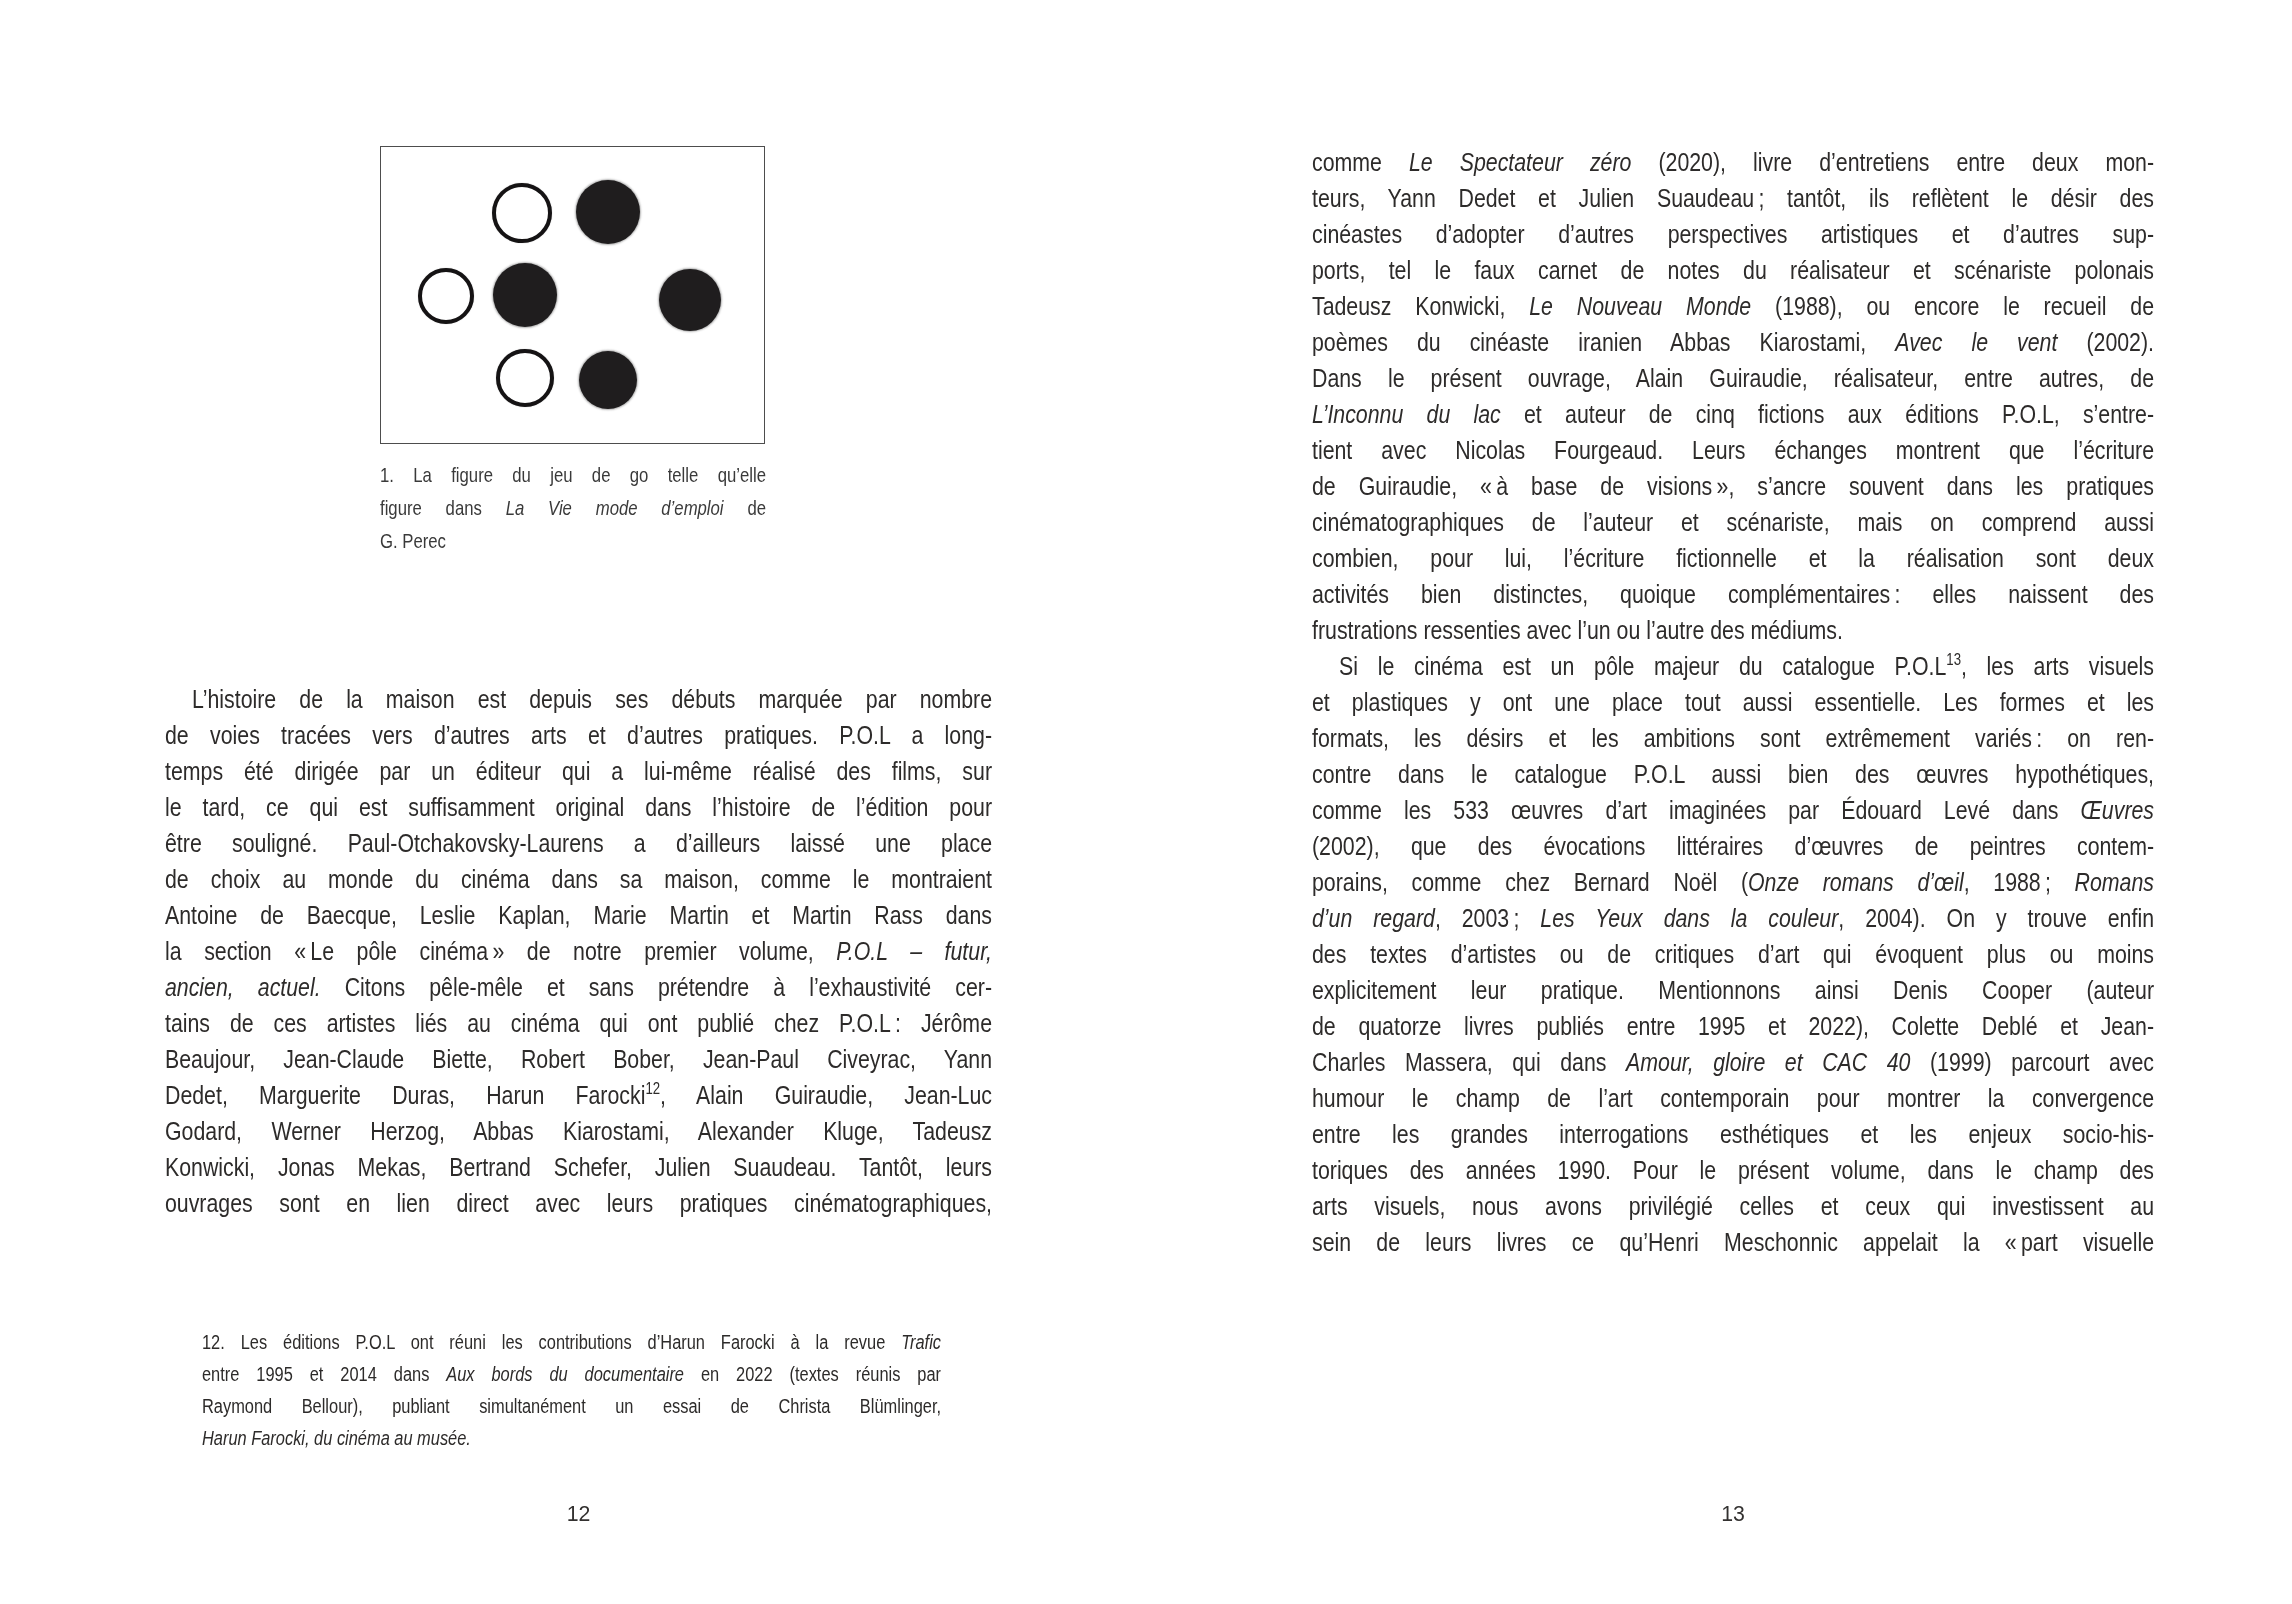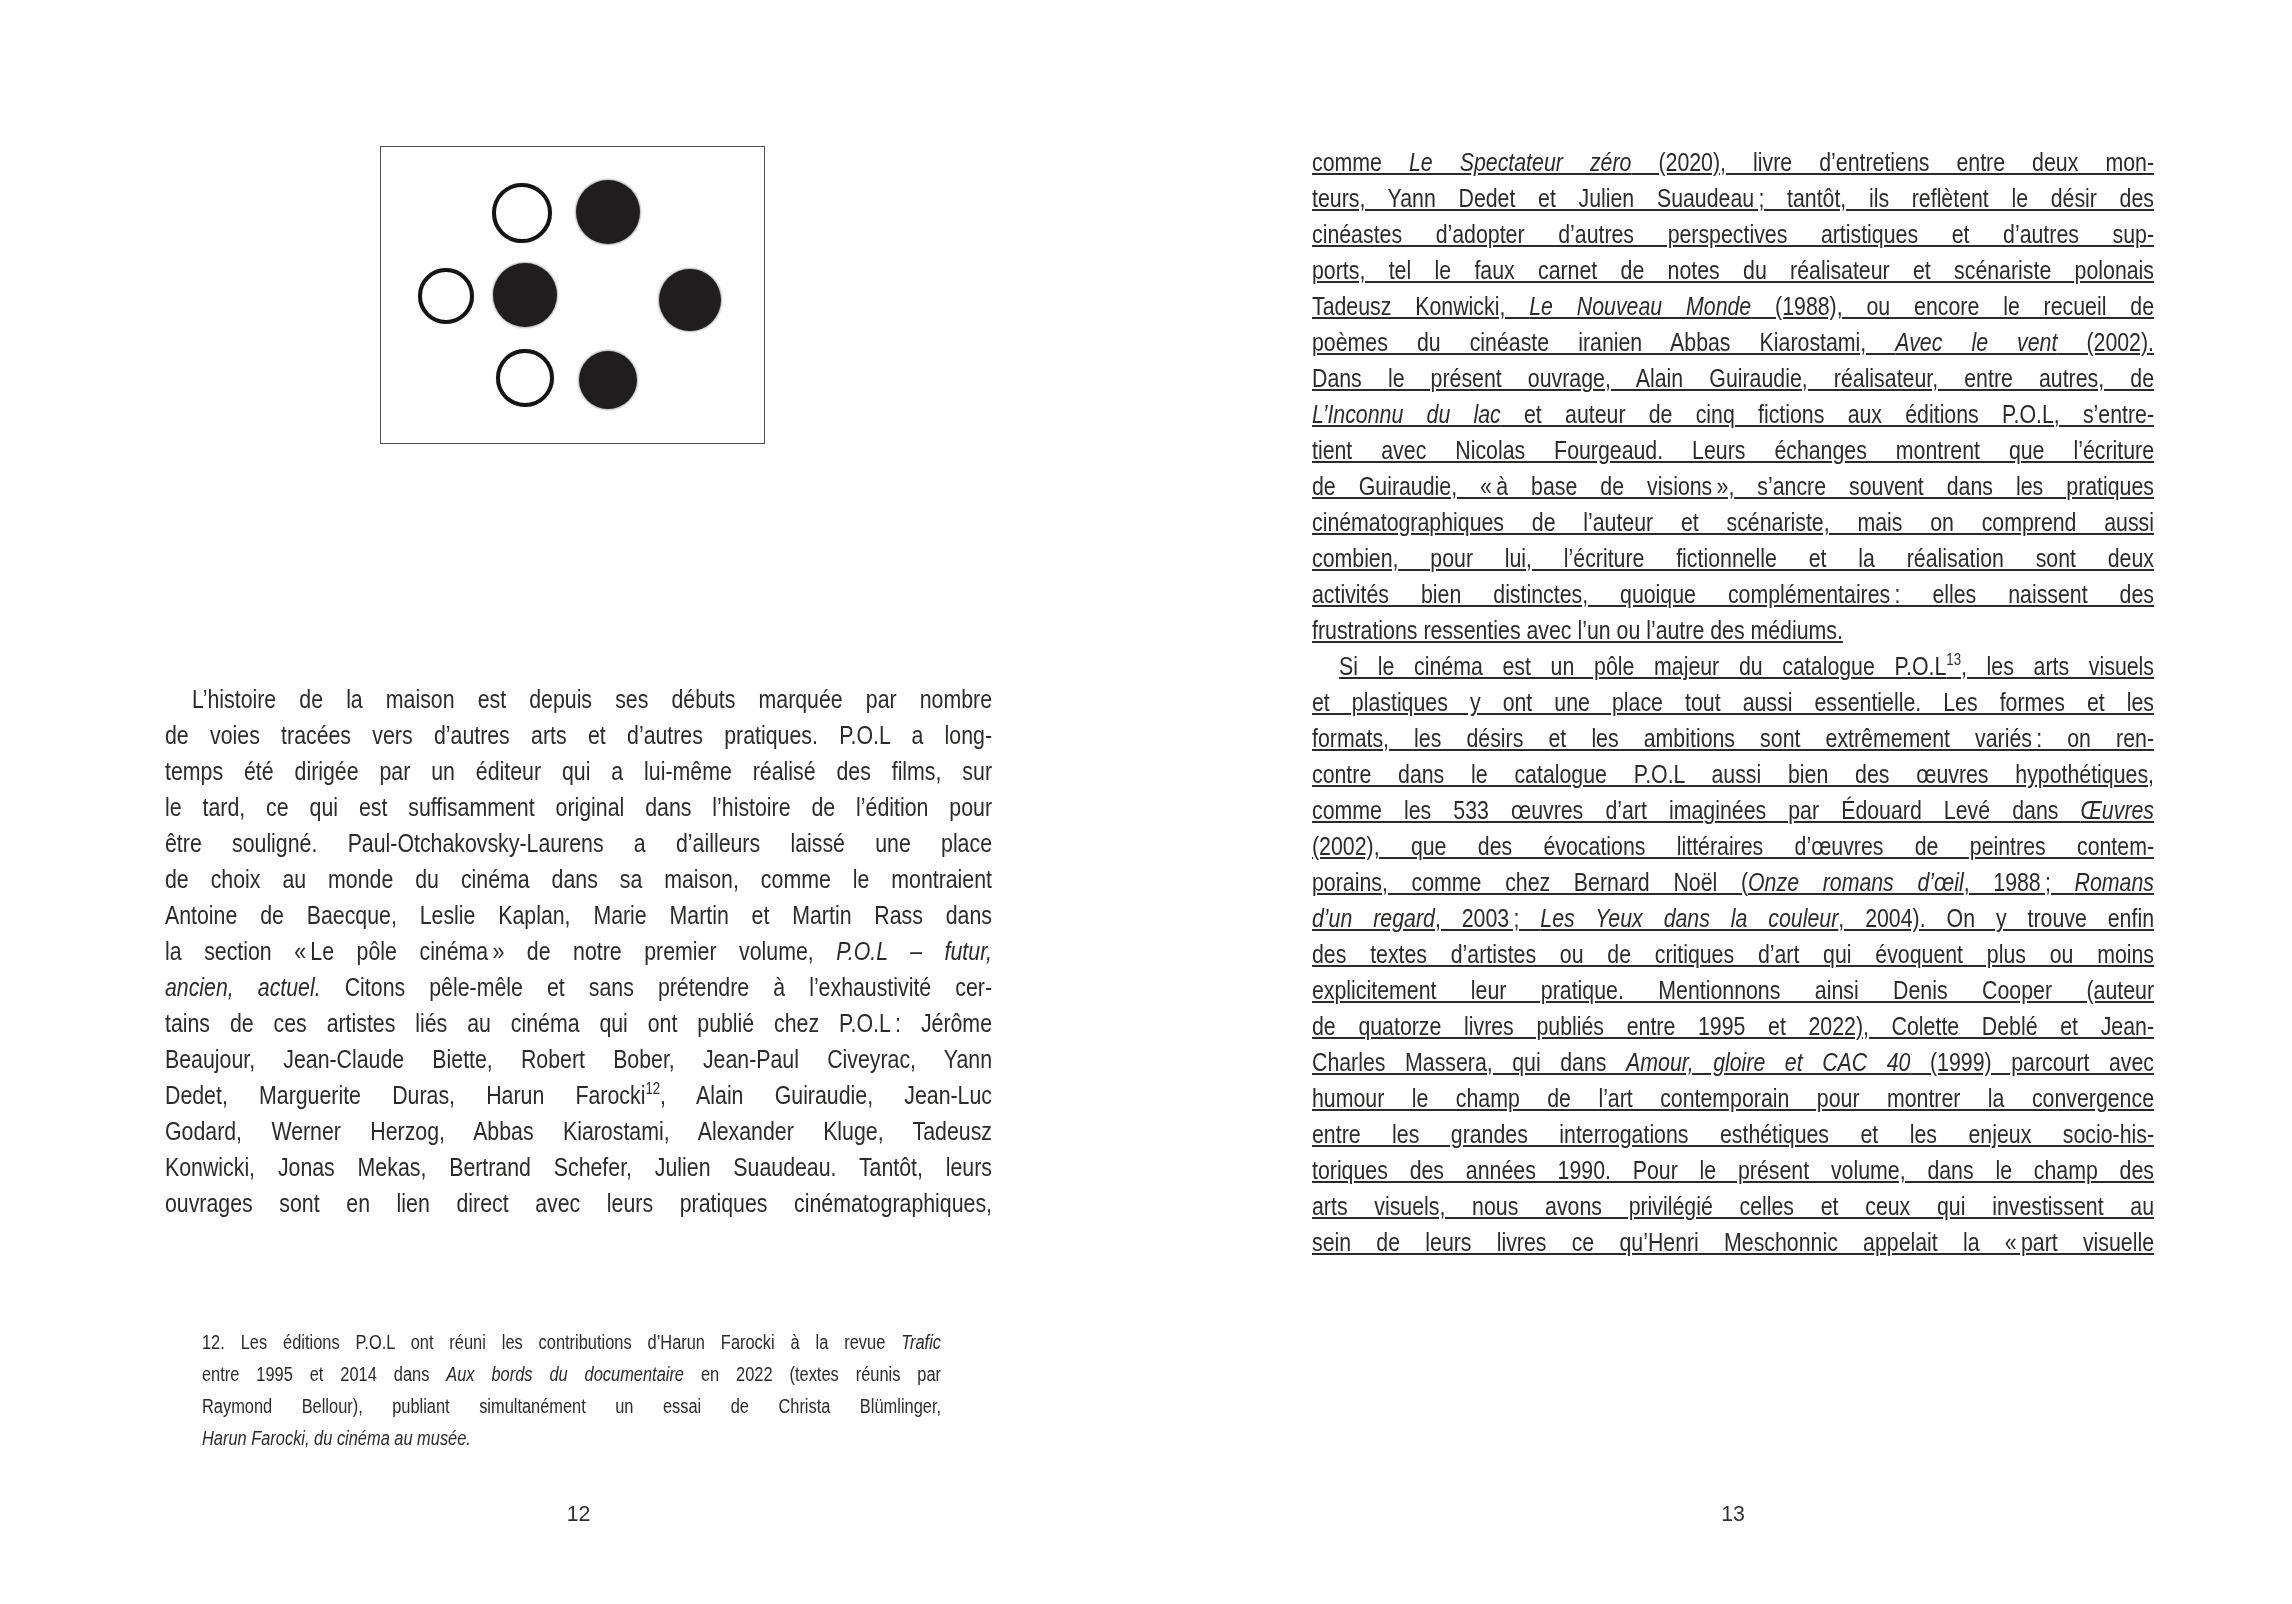--- a/index.html
+++ b/index.html
@@ -23,21 +23,21 @@
     white-space: normal;
   }
   .line.left { text-align: left; text-align-last: left; }
   .line.indent { text-indent: 33px; }
   .it { font-style: italic; }
   sup.sup { font-size: 62%; vertical-align: super; line-height: 0; }
 
   .body-col { position: absolute; font-size: 26px; }
   .body-col .line { height: 36px; line-height: 36px; }
   #left-body  { left: 165px;  top: 681px; width: 827px; }
-  #right-body { left: 1312px; top: 144px; width: 842px; text-decoration: underline; }
+  #right-body { left: 1312px; top: 144px; width: 842px; }
 
   .footnote { position: absolute; font-size: 20px; }
   .footnote .line { height: 32px; line-height: 32px; }
   #left-foot  { left: 202px;  top: 1326px; width: 739px; }
   #right-foot { left: 1349px; top: 1358px; width: 771px; }
 
   #caption {
     position: absolute; left: 380px; top: 459px; width: 386px;
     font-size: 20.4px; color: #3a3a3a;
   }
@@ -70,20 +70,25 @@
   <div id="fig-box">
       <div class="stone white" style="left: 111px; top: 36px; width: 60px; height: 60px;"></div>
       <div class="stone black" style="left: 195px; top: 33px; width: 64px; height: 64px;"></div>
       <div class="stone white" style="left: 37px; top: 121px; width: 56px; height: 56px;"></div>
       <div class="stone black" style="left: 112px; top: 116px; width: 64px; height: 64px;"></div>
       <div class="stone black" style="left: 278px; top: 122px; width: 62px; height: 62px;"></div>
       <div class="stone white" style="left: 115px; top: 202px; width: 58px; height: 58px;"></div>
       <div class="stone black" style="left: 198px; top: 204px; width: 58px; height: 58px;"></div>
     </div>
 
+  <div id="caption" class="caption">
+      <div class="line">1. La figure du jeu de go telle qu’elle</div>
+      <div class="line">figure dans <span class="it">La Vie mode d’emploi</span> de</div>
+      <div class="line left">G. Perec</div>
+    </div>
 
   <div id="left-body" class="body-col">
       <div class="line indent">L’histoire de la maison est depuis ses débuts marquée par nombre</div>
       <div class="line">de voies tracées vers d’autres arts et d’autres pratiques. P.O.L a long-</div>
       <div class="line">temps été dirigée par un éditeur qui a lui-même réalisé des films, sur</div>
       <div class="line">le tard, ce qui est suffisamment original dans l’histoire de l’édition pour</div>
       <div class="line">être souligné. Paul-Otchakovsky-Laurens a d’ailleurs laissé une place</div>
       <div class="line">de choix au monde du cinéma dans sa maison, comme le montraient</div>
       <div class="line">Antoine de Baecque, Leslie Kaplan, Marie Martin et Martin Rass dans</div>
       <div class="line">la section « Le pôle cinéma » de notre premier volume, <span class="it">P.O.L – futur,</span></div>

